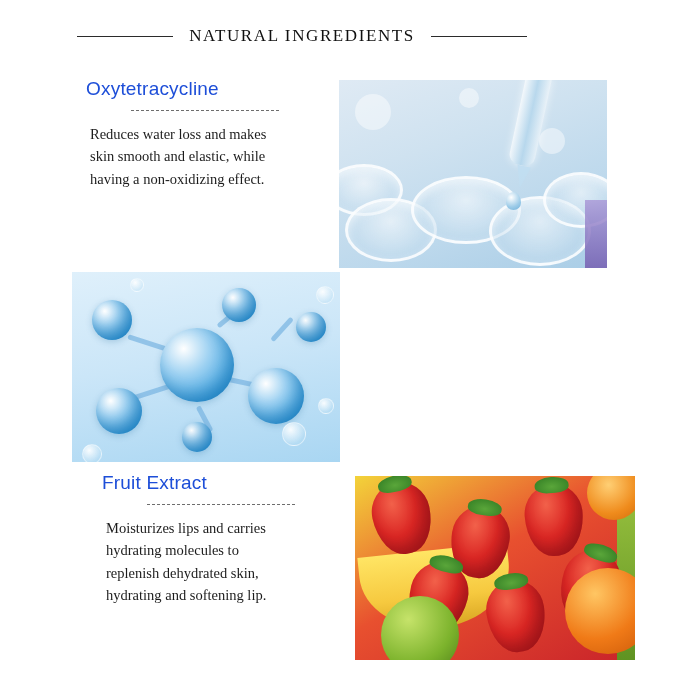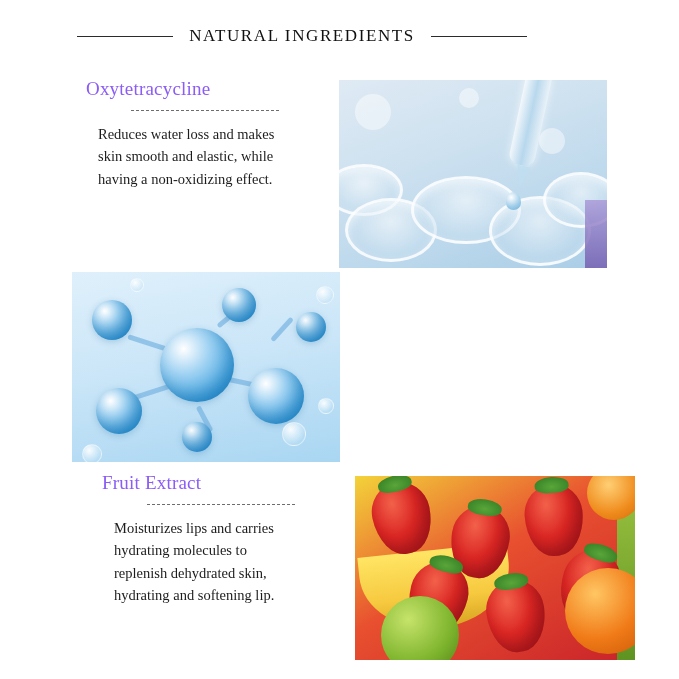--- a/index.html
+++ b/index.html
@@ -55,41 +55,41 @@
   .row-2 { top: 272px; left: 0; width: 679px; }
   .row-3 { top: 472px; left: 0; width: 679px; padding-left: 16px; }
 
   .text-col {
     box-sizing: border-box;
   }
   .text-col.left  { width: 339px; padding-left: 86px; padding-right: 16px; }
   .text-col.right { width: 339px; padding-left: 20px; padding-right: 38px; }
 
   .ing-title {
-    font-family: Liberation Serif, serif;
+    font-family: Liberation Sans, sans-serif;
     font-size: 19px;
-    color: #8b5cf6;
+    color: #1d4ed8;
     margin: 0;
     font-weight: normal;
     letter-spacing: 0.2px;
   }
   .dashed {
     margin-top: 10px;
     margin-bottom: 12px;
     width: 148px;
     border: 0;
     border-top: 1px dashed #6d6d6d;
     height: 0;
   }
   .ing-body {
     font-family: "Liberation Serif", serif;
     font-size: 14.5px;
     line-height: 1.55;
     color: #1c1c1c;
-    margin: 12px;
+    margin: 4px;
     white-space: pre-line;
   }
 
   
   .img {
     position: relative;
     overflow: hidden;
     flex: none;
   }
   .img-1 {

